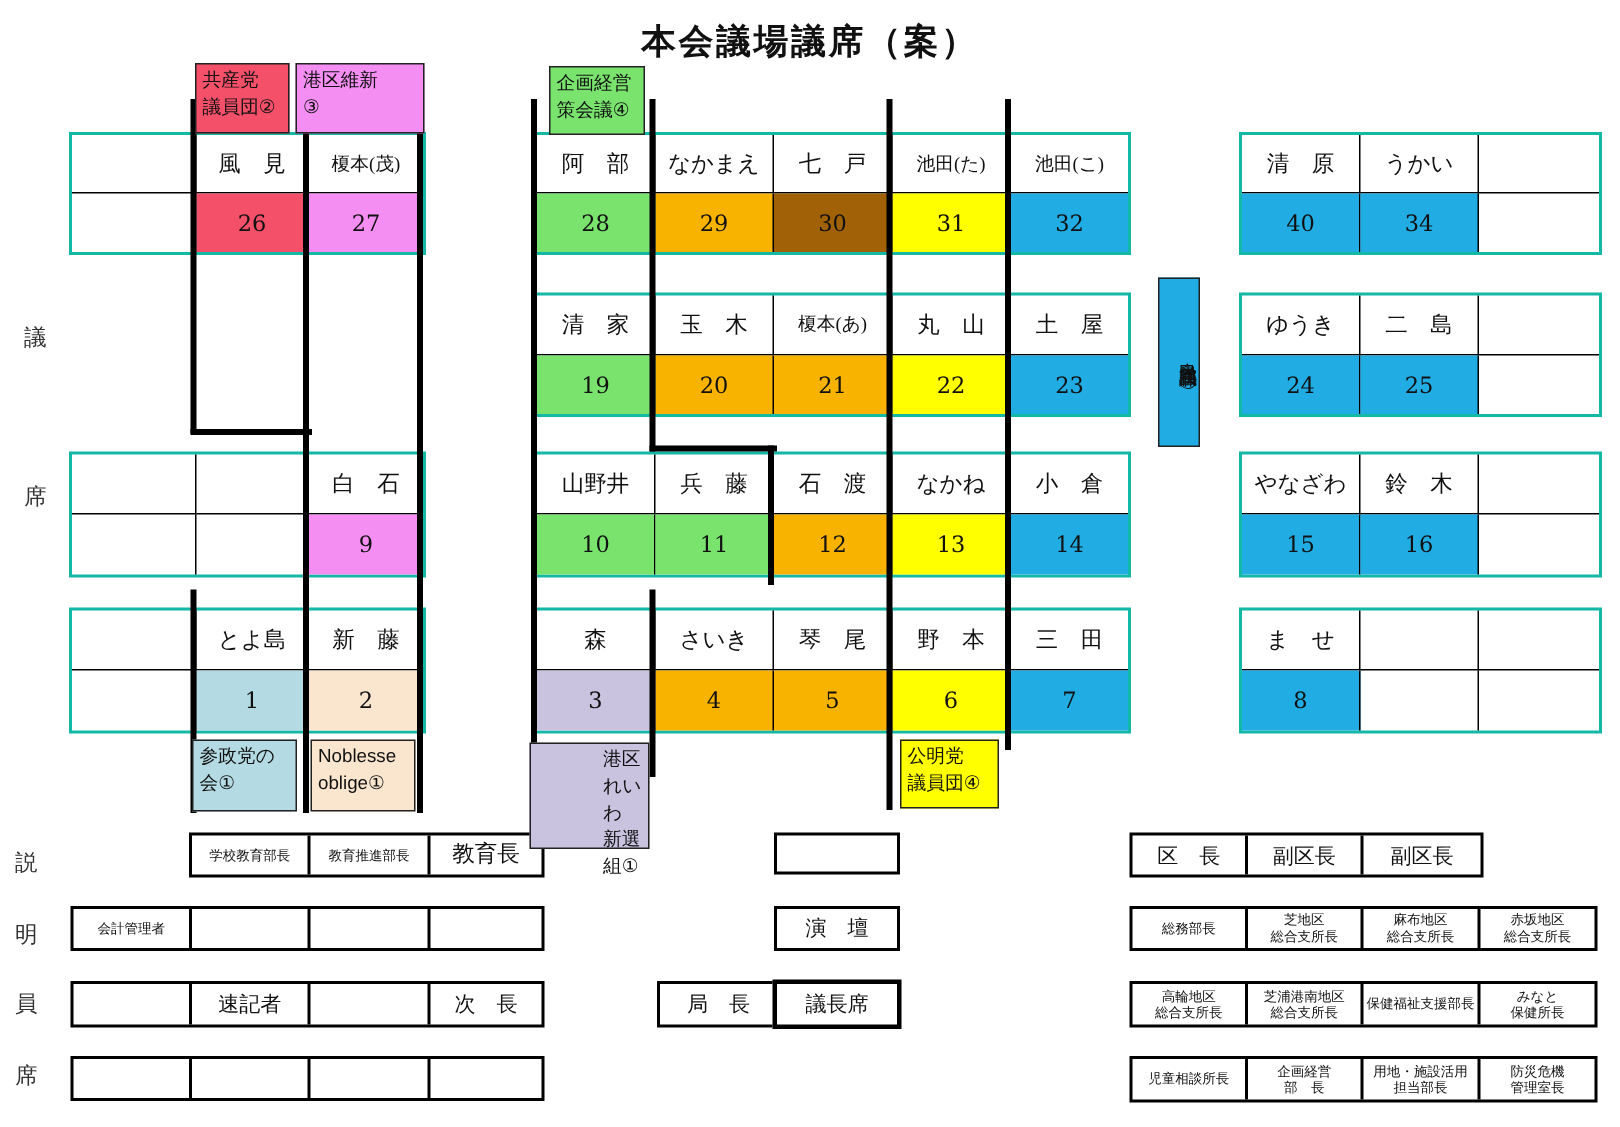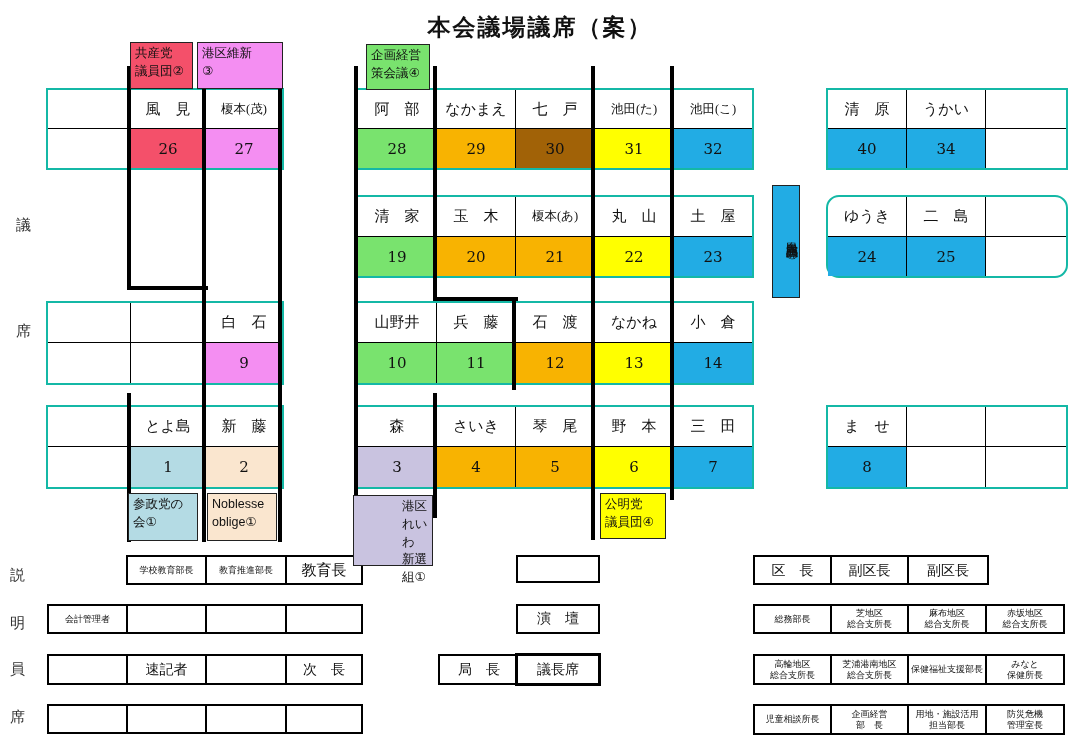--- a/index.html
+++ b/index.html
@@ -77,21 +77,21 @@
       <div class="seat-name">玉　木</div>
       <div class="seat-name" style="font-size: 12.5px;">榎本(あ)</div>
       <div class="seat-name">丸　山</div>
       <div class="seat-name lastcol">土　屋</div>
       <div class="seat-num" style="background: rgb(121, 227, 110);">19</div>
       <div class="seat-num" style="background: rgb(248, 179, 1);">20</div>
       <div class="seat-num" style="background: rgb(248, 179, 1);">21</div>
       <div class="seat-num" style="background: rgb(255, 255, 0);">22</div>
       <div class="seat-num lastcol" style="background: rgb(34, 172, 228);">23</div>
     </div>
-    <div class="seat-block" style="left: 826px; top: 195px; width: 242px; height: 83px; grid-template-columns: 79px 79px 80px; grid-template-rows: 40px 39px; border-radius: 13px;">
+    <div class="seat-block" style="left: 826px; top: 195px; width: 242px; height: 83px; grid-template-columns: 79px 79px 80px; grid-template-rows: 40px 39px;">
       <div class="seat-name">ゆうき</div>
       <div class="seat-name">二　島</div>
       <div class="seat-name lastcol"></div>
       <div class="seat-num" style="background: rgb(34, 172, 228);">24</div>
       <div class="seat-num" style="background: rgb(34, 172, 228);">25</div>
       <div class="seat-num lastcol"></div>
     </div>
     <div class="seat-block" style="left: 46px; top: 301px; width: 238px; height: 84px; grid-template-columns: 83px 75px 76px; grid-template-rows: 40px 40px;">
       <div class="seat-name"></div>
       <div class="seat-name"></div>
@@ -104,20 +104,28 @@
       <div class="seat-name">山野井</div>
       <div class="seat-name">兵　藤</div>
       <div class="seat-name">石　渡</div>
       <div class="seat-name">なかね</div>
       <div class="seat-name lastcol">小　倉</div>
       <div class="seat-num" style="background: rgb(121, 227, 110);">10</div>
       <div class="seat-num" style="background: rgb(121, 227, 110);">11</div>
       <div class="seat-num" style="background: rgb(248, 179, 1);">12</div>
       <div class="seat-num" style="background: rgb(255, 255, 0);">13</div>
       <div class="seat-num lastcol" style="background: rgb(34, 172, 228);">14</div>
+    </div>
+    <div class="seat-block" style="left: 826px; top: 301px; width: 242px; height: 84px; grid-template-columns: 79px 79px 80px; grid-template-rows: 40px 40px;">
+      <div class="seat-name">やなざわ</div>
+      <div class="seat-name">鈴　木</div>
+      <div class="seat-name lastcol"></div>
+      <div class="seat-num" style="background: rgb(34, 172, 228);">15</div>
+      <div class="seat-num" style="background: rgb(34, 172, 228);">16</div>
+      <div class="seat-num lastcol"></div>
     </div>
     <div class="seat-block" style="left: 46px; top: 405px; width: 238px; height: 84px; grid-template-columns: 83px 75px 76px; grid-template-rows: 40px 40px;">
       <div class="seat-name"></div>
       <div class="seat-name">とよ島</div>
       <div class="seat-name lastcol">新　藤</div>
       <div class="seat-num"></div>
       <div class="seat-num" style="background: rgb(180, 219, 228);">1</div>
       <div class="seat-num lastcol" style="background: rgb(250, 230, 207);">2</div>
     </div>
     <div class="seat-block" style="left: 356px; top: 405px; width: 398px; height: 84px; grid-template-columns: 79px 79px 79px 79px 78px; grid-template-rows: 40px 40px;">

